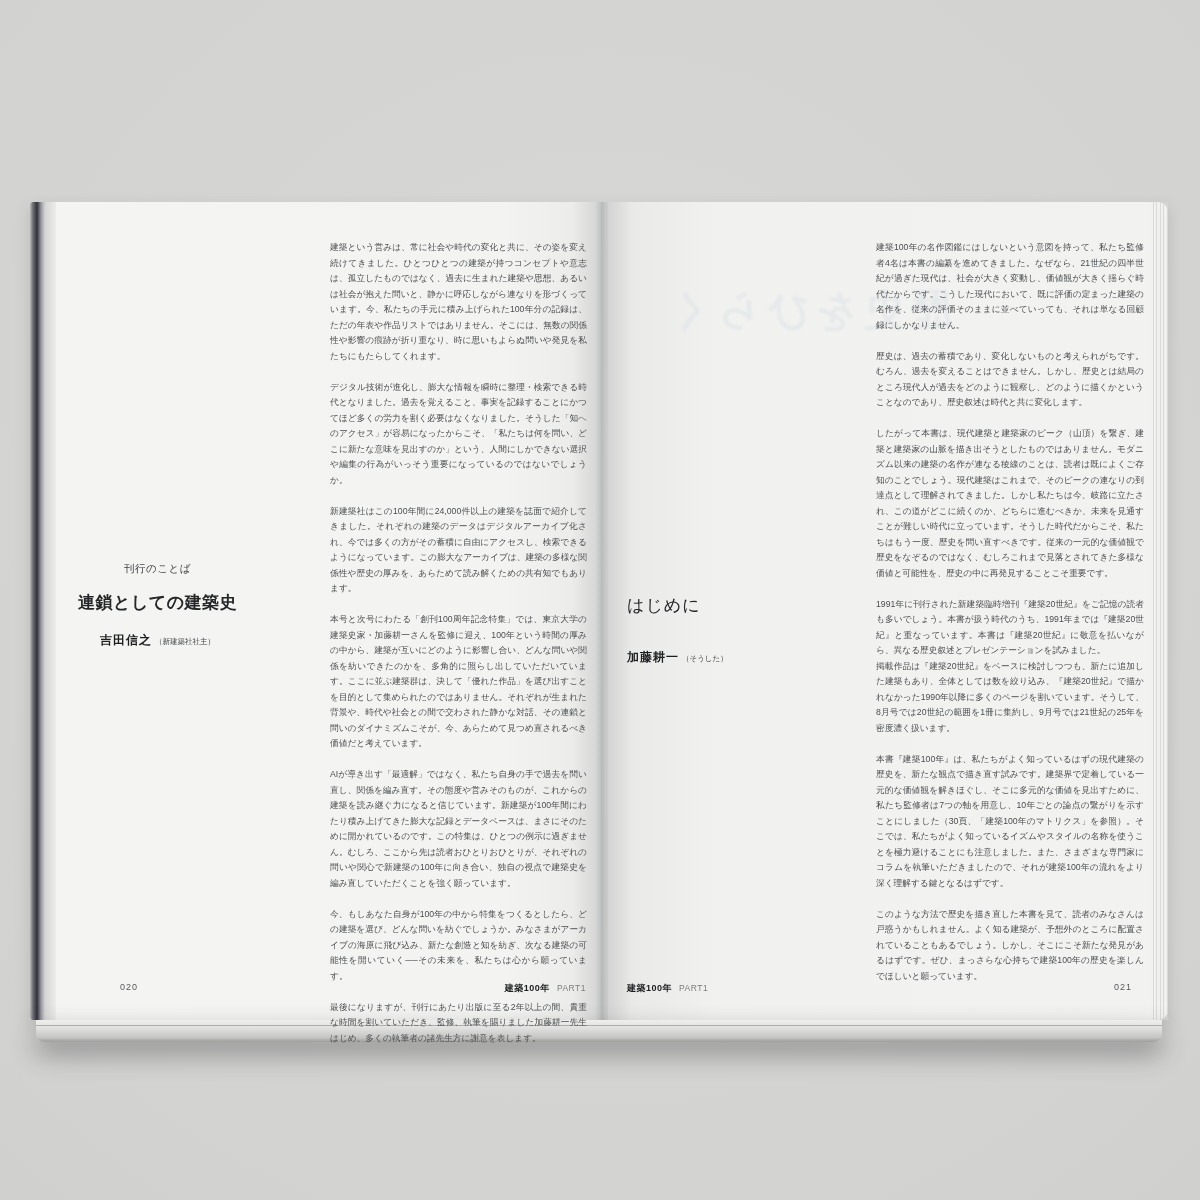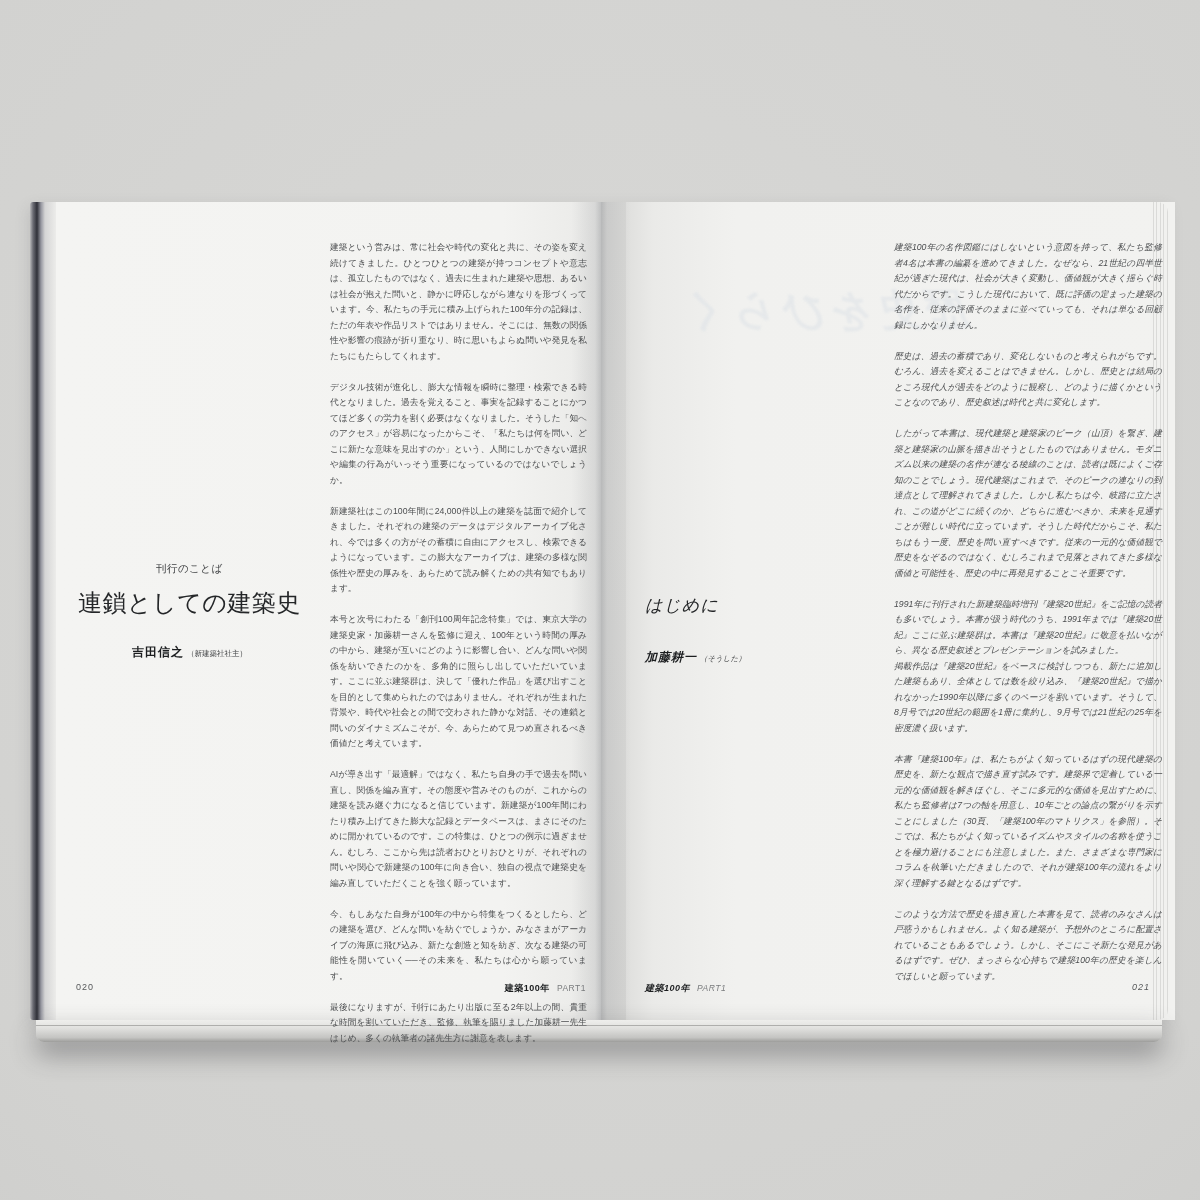--- a/index.html
+++ b/index.html
@@ -22,23 +22,22 @@
     border-radius:3px 0 0 3px;
   }
   .page{
     position:absolute;top:0;height:100%;
   }
   .page.left{
     left:26px;width:545px;
     background:linear-gradient(to right,#f4f4f2 0%,#f3f3f1 82%,#ececea 95%,#e2e2e0 100%);
   }
   .page.right{
-    left:596px;width:549px;
+    left:578px;width:549px;
     background:linear-gradient(to left,#f2f2f0 0%,#f1f1ef 80%,#eaeae8 95%,#dfdfdd 100%);
-    font-style:italic;
   }
   .fore-edge-right{
     position:absolute;right:0;top:0;width:18px;height:100%;
     background:repeating-linear-gradient(to right,#f1f1ef 0 2.5px,#dadad8 2.5px 3.5px);
     border-radius:0 10px 10px 0;
   }
   .gutter{
     position:absolute;left:541px;top:0;width:60px;height:100%;
     background:linear-gradient(to right,rgba(120,125,135,0) 0%,rgba(100,105,115,.10) 40%,rgba(70,75,85,.22) 50%,rgba(100,105,115,.10) 60%,rgba(120,125,135,0) 100%);
     pointer-events:none;z-index:5;
@@ -58,31 +57,31 @@
     position:absolute;width:257px;
     font-size:8.7px;line-height:15.5px;color:#4b4d4f;
     text-align:justify;z-index:3;
   }
   .body-col .para{margin:0 0 15.5px 0;white-space:pre-line;}
   .left-col{left:274px;top:38px;}
   .right-col{left:268px;top:38px;width:268px;}
 
   .title-block{position:absolute;left:22px;top:360px;z-index:3;text-align:center;}
   .kicker{font-size:10.5px;color:#3d3f41;margin-bottom:12px;letter-spacing:.5px;}
-  .title-line{font-size:24px;line-height:30px;color:#242628;font-weight:400;letter-spacing:.5px;}
-  .author-line{margin-top:24px;}
+  .title-line{font-size:17px;line-height:30px;color:#242628;font-weight:700;letter-spacing:.5px;}
+  .author-line{margin-top:12px;}
   .author-name{font-size:12px;font-weight:bold;color:#1c1e20;letter-spacing:1px;}
   .author-role{font-size:7.5px;color:#3d3f41;margin-left:3px;}
 
   .heading-block{position:absolute;left:19px;top:392px;z-index:3;}
   .heading{font-size:17px;color:#242628;font-weight:500;letter-spacing:1px;}
   .heading-block .author-line{margin-top:30px;}
 
   .footer{position:absolute;left:0;bottom:24px;width:100%;height:14px;z-index:3;}
-  .pageno{position:absolute;font-size:9px;color:#56585a;letter-spacing:1px;}
+  .pageno{position:absolute;font-size:9px;color:#56585a;letter-spacing:1px;margin-left:44px;}
   .running{position:absolute;font-size:9px;white-space:nowrap;}
   .running .rt{font-weight:bold;color:#1b1d1f;letter-spacing:.5px;text-align:center;}
   .running .rp{color:#7a7c7e;font-size:8.5px;margin-left:7px;letter-spacing:.5px;}
   .footer-left .pageno{left:20px;}
   .footer-left .running{right:15px;}
   .footer-right .running{left:19px;}
   .footer-right .pageno{right:25px;}
 
   .ghost{
     position:absolute;left:25px;top:80px;width:320px;z-index:1;
@@ -126,21 +125,21 @@
 
     <div class="gutter"></div>
 
     <div class="page right">
       <div class="ghost">歴史をひらく</div>
 
       <div class="body-col right-col">
           <p class="para">建築100年の名作図鑑にはしないという意図を持って、私たち監修者4名は本書の編纂を進めてきました。なぜなら、21世紀の四半世紀が過ぎた現代は、社会が大きく変動し、価値観が大きく揺らぐ時代だからです。こうした現代において、既に評価の定まった建築の名作を、従来の評価そのままに並べていっても、それは単なる回顧録にしかなりません。</p>
           <p class="para">歴史は、過去の蓄積であり、変化しないものと考えられがちです。むろん、過去を変えることはできません。しかし、歴史とは結局のところ現代人が過去をどのように観察し、どのように描くかということなのであり、歴史叙述は時代と共に変化します。</p>
           <p class="para">したがって本書は、現代建築と建築家のピーク（山頂）を繋ぎ、建築と建築家の山脈を描き出そうとしたものではありません。モダニズム以来の建築の名作が連なる稜線のことは、読者は既によくご存知のことでしょう。現代建築はこれまで、そのピークの連なりの到達点として理解されてきました。しかし私たちは今、岐路に立たされ、この道がどこに続くのか、どちらに進むべきか、未来を見通すことが難しい時代に立っています。そうした時代だからこそ、私たちはもう一度、歴史を問い直すべきです。従来の一元的な価値観で歴史をなぞるのではなく、むしろこれまで見落とされてきた多様な価値と可能性を、歴史の中に再発見することこそ重要です。</p>
-          <p class="para">1991年に刊行された新建築臨時増刊『建築20世紀』をご記憶の読者も多いでしょう。本書が扱う時代のうち、1991年までは『建築20世紀』ここに並ぶ建築群は。本書は『建築20世紀』に敬意を払いながら、異なる歴史叙述とプレゼンテーションを試みました。
+          <p class="para">1991年に刊行された新建築臨時増刊『建築20世紀』をご記憶の読者も多いでしょう。本書が扱う時代のうち、1991年までは『建築20世紀』と重なっています。本書は『建築20世紀』に敬意を払いながら、異なる歴史叙述とプレゼンテーションを試みました。
 掲載作品は『建築20世紀』をベースに検討しつつも、新たに追加した建築もあり、全体としては数を絞り込み、『建築20世紀』で描かれなかった1990年以降に多くのページを割いています。そうして、8月号では20世紀の範囲を1冊に集約し、9月号では21世紀の25年を密度濃く扱います。</p>
           <p class="para">本書『建築100年』は、私たちがよく知っているはずの現代建築の歴史を、新たな観点で描き直す試みです。建築界で定着している一元的な価値観を解きほぐし、そこに多元的な価値を見出すために、私たち監修者は7つの軸を用意し、10年ごとの論点の繋がりを示すことにしました（30頁、「建築100年のマトリクス」を参照）。そこでは、私たちがよく知っているイズムやスタイルの名称を使うことを極力避けることにも注意しました。また、さまざまな専門家にコラムを執筆いただきましたので、それが建築100年の流れをより深く理解する鍵となるはずです。</p>
           <p class="para">このような方法で歴史を描き直した本書を見て、読者のみなさんは戸惑うかもしれません。よく知る建築が、予想外のところに配置されていることもあるでしょう。しかし、そこにこそ新たな発見があるはずです。ぜひ、まっさらな心持ちで建築100年の歴史を楽しんでほしいと願っています。</p>
         </div>
 
       <div class="heading-block">
         <div class="heading">はじめに</div>
         <div class="author-line">
           <span class="author-name">加藤耕一</span><span class="author-role">（そうした）</span>
         </div>

